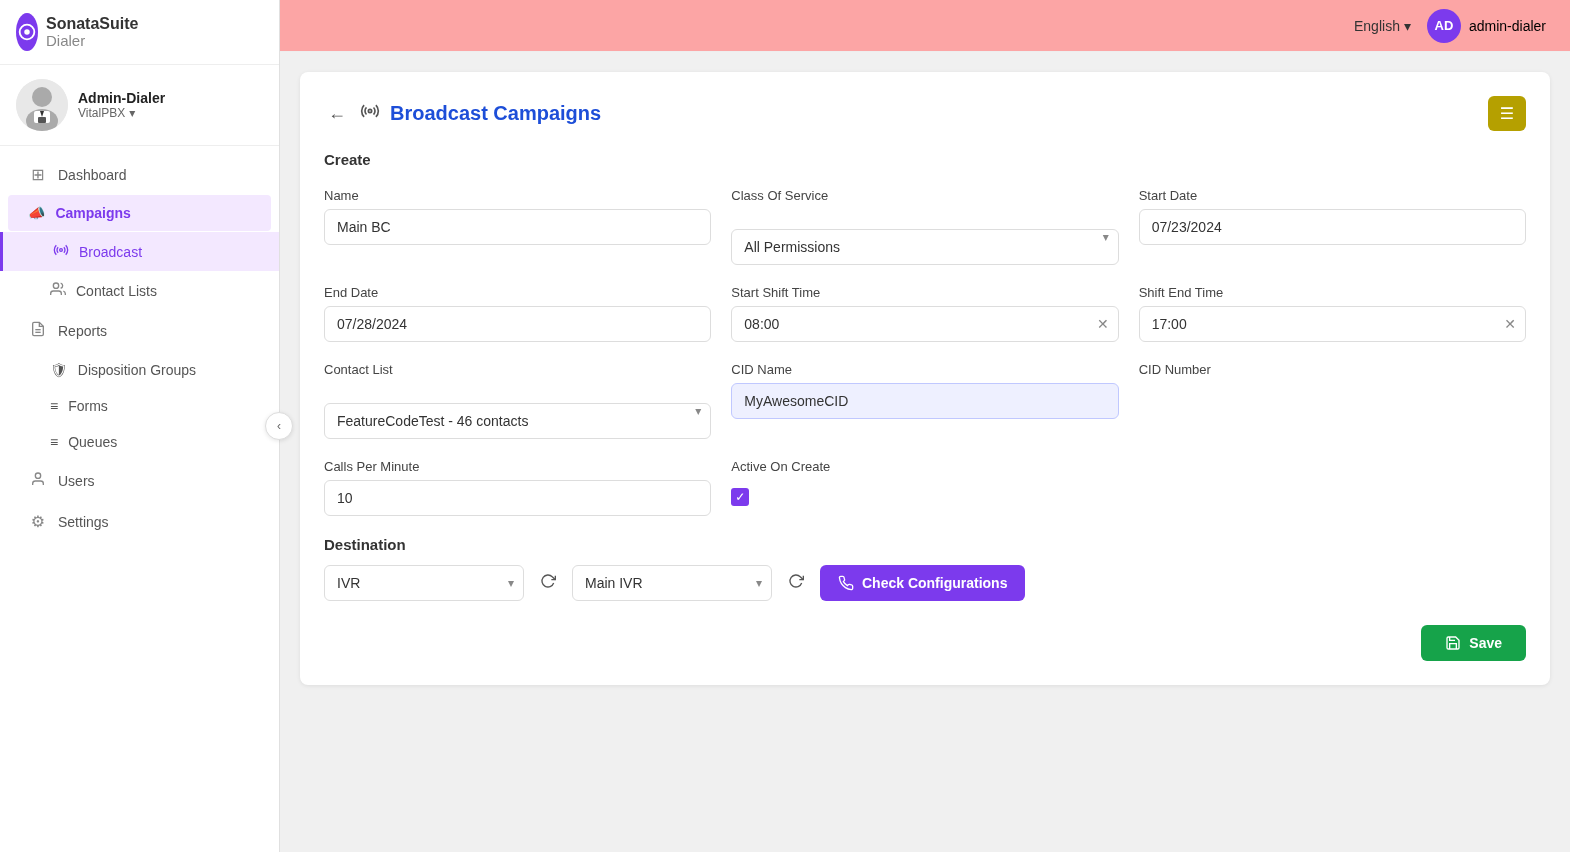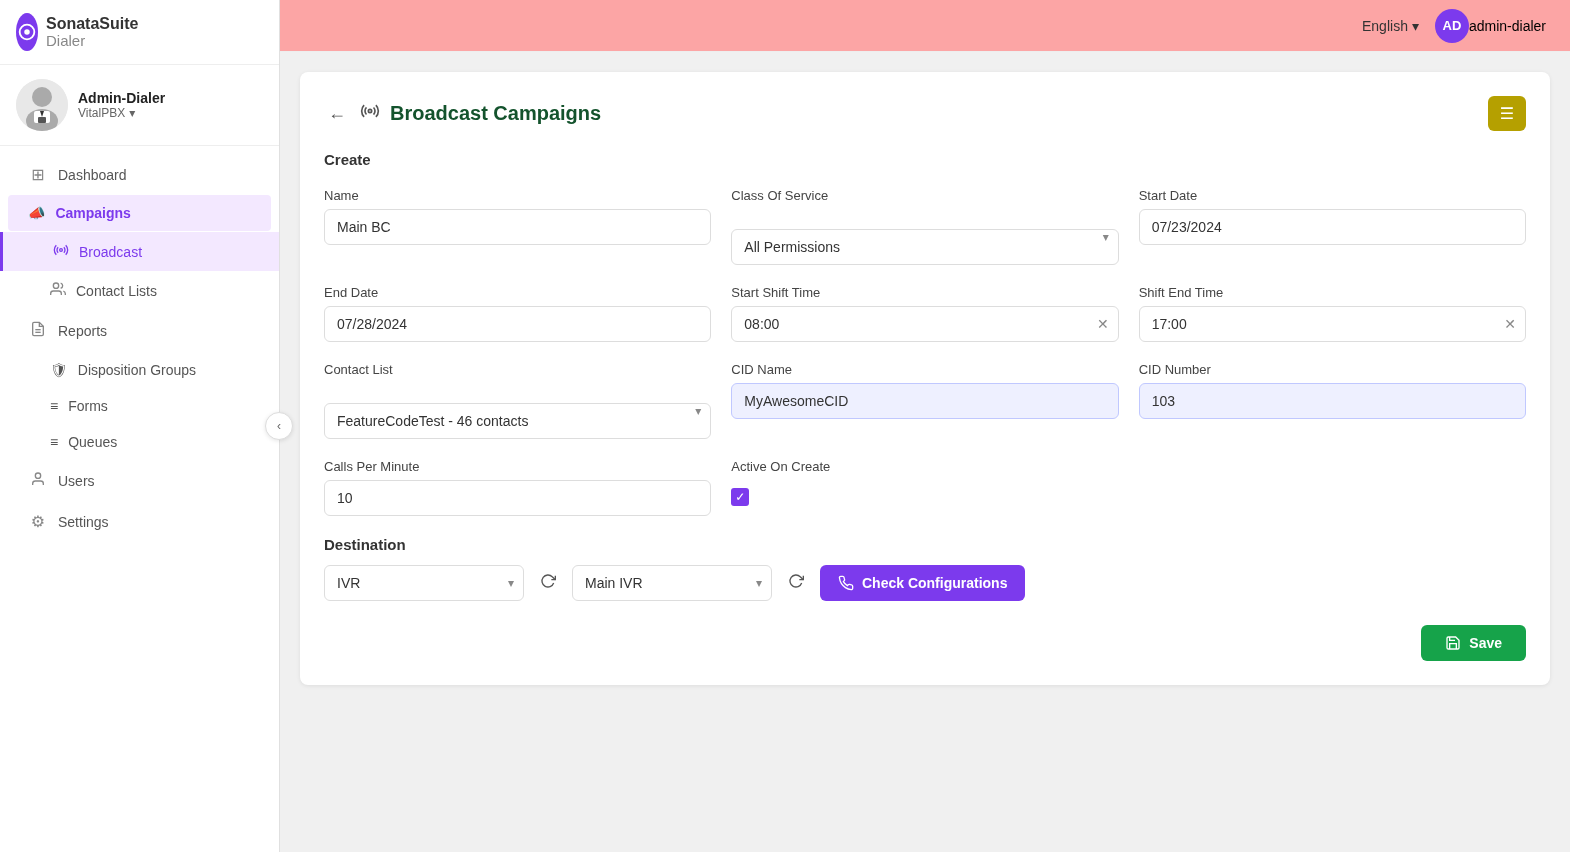--- a/index.html
+++ b/index.html
@@ -128,21 +128,21 @@
       height: 52px;
     }
     .topbar-right {
       display: flex; align-items: center; gap: 16px;
     }
     .lang-select {
       display: flex; align-items: center; gap: 4px;
       cursor: pointer; color: #333; font-size: 14px;
     }
     .user-badge {
-      display: flex; align-items: center; gap: 0;
+      display: flex; align-items: center; gap: 8px;
     }
     .badge-circle {
       width: 34px; height: 34px;
       background: #7c3aed;
       border-radius: 50%;
       display: flex; align-items: center; justify-content: center;
       color: white; font-size: 13px; font-weight: 700;
     }
 
     
@@ -168,21 +168,21 @@
     }
     .page-header-left {
       display: flex; align-items: center; gap: 10px;
     }
     .back-btn {
       background: none; border: none; cursor: pointer;
       font-size: 18px; color: #555;
       padding: 4px;
     }
     .broadcast-icon { color: #555; font-size: 18px; }
-    .page-title { font-size: 20px; font-weight: 600; color: #14532d; }
+    .page-title { font-size: 20px; font-weight: 600; color: #1d4ed8; }
 
     .hamburger-btn {
       background: #b5a000;
       border: none;
       border-radius: 6px;
       padding: 8px 12px;
       cursor: pointer;
       color: white;
       font-size: 16px;
     }
@@ -536,21 +536,20 @@
               </select>
               <span class="select-arrow">▾</span>
             </div>
           </div>
           <div class="form-group">
             <label class="form-label">CID Name</label>
             <input class="form-input highlight" type="text" value="MyAwesomeCID" style="">
           </div>
           <div class="form-group">
             <label class="form-label">CID Number</label>
-            <input class="form-input highlight" type="text" value="103" style="">
           </div>
         </div>
 
         <div class="form-row">
           <div class="form-group">
             <label class="form-label">Calls Per Minute</label>
             <input class="form-input" type="text" value="10" style="">
           </div>
           <div class="form-group">
             <label class="form-label">Active On Create</label>

